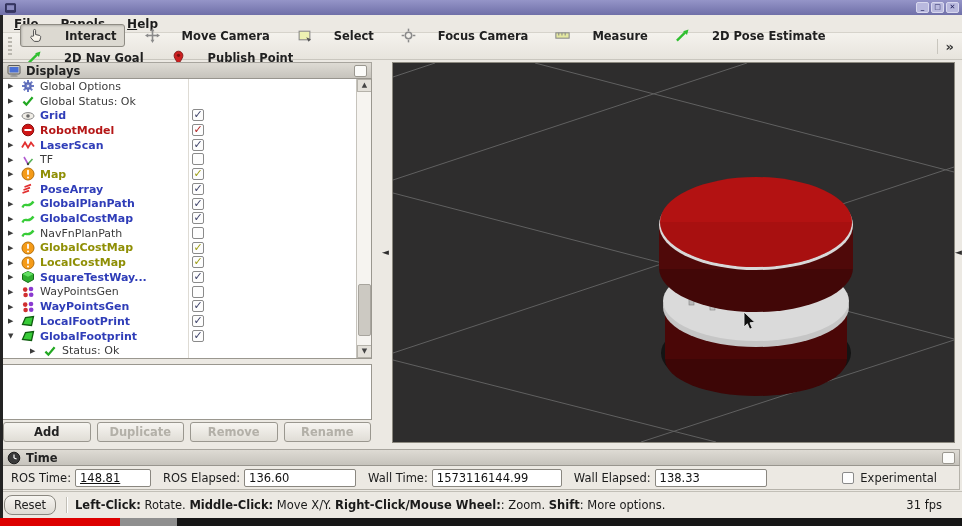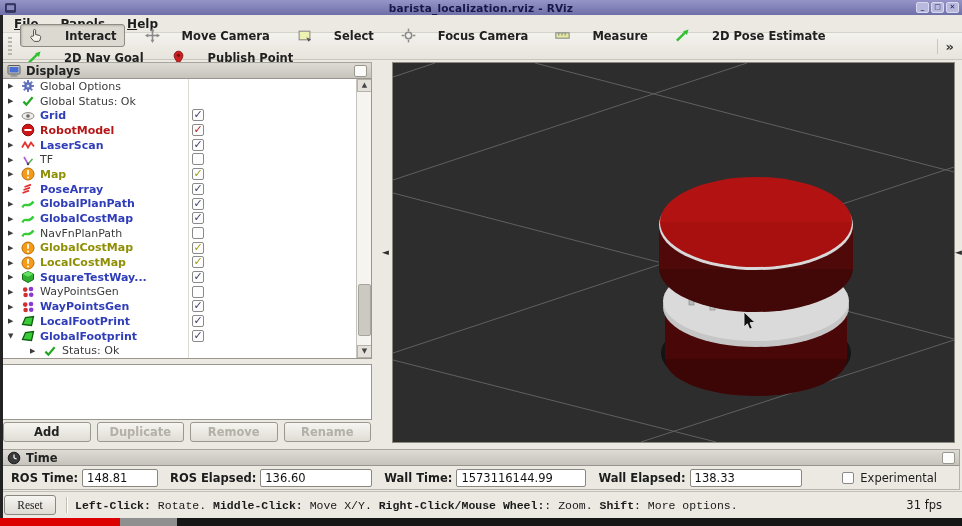--- a/index.html
+++ b/index.html
@@ -126,60 +126,59 @@
   }
   .collapse-arrow {
     position:absolute; font-size:9px; color:#2e2d2d; z-index:3;
   }
   
   .timepanel { position:absolute; left:2px; top:449px; width:958px; height:41px; }
   .time-content {
     height:24px; background:#ece9e3; border:1px solid #b5b2aa; border-top:none;
     display:flex; align-items:center; padding-left:8px;
   }
-  .tfield-label { font-size:11.5px; color:#1c1c1c; margin-right:4px; white-space:nowrap;font-weight:bold; }
+  .tfield-label { font-size:11.5px; color:#1c1c1c; margin-right:4px; white-space:nowrap; }
   .tfield-box {
     height:18px; background:#ffffff; border:1px solid #8a8780; border-radius:2px;
     font-size:11.5px; color:#111; padding:1px 4px 0 4px; margin-right:12px;
     overflow:hidden; white-space:nowrap;
   }
   .experimental { margin-left:auto; margin-right:22px; display:flex; align-items:center; gap:6px; }
   .experimental .cbox2 { width:12px; height:12px; background:#fdfdfd; border:1px solid #8a8a8a; border-radius:2px; }
   .experimental .elabel { font-size:11.5px; color:#1c1c1c; }
   
   .statusbar {
     position:absolute; left:0; top:491px; width:962px; height:27px;
     background:#ece9e3; border-top:1px solid #c2bfb7;
     display:flex; align-items:center; padding-left:4px;
   }
   .reset-btn {
-    width:52px; height:20px; border:1px solid #8a8780; border-radius:3px;
+    width:52px; height:20px; border:1px solid #8a8780; border-radius:8px;
     background:linear-gradient(#f7f5f1,#dedbd4); font-size:11.5px; color:#222;
-    text-align:center; line-height:18px;font-family:Liberation Serif, serif;
+    text-align:center; line-height:18px;
   }
   .sb-sep { width:1px; height:16px; background:#c2bfb7; margin:0 8px 0 10px; box-shadow:1px 0 0 #fff; }
-  .hints { font-size:11.5px; color:#1a1a1a; white-space:nowrap;font-family:Liberation Mono, monospace; }
+  .hints { font-size:11.5px; color:#1a1a1a; white-space:nowrap; }
   .hints b { font-weight:bold; }
   .fps { margin-left:auto; margin-right:20px; font-size:11.5px; color:#1a1a1a; }
   
   .progress { position:absolute; left:0; top:518px; width:962px; height:8px; background:#161616; z-index:9; }
   .progress .played { position:absolute; left:0; top:0; height:8px; width:120px; }
   .progress .head { position:absolute; left:120px; top:0; height:8px; width:57px; background:#8f8f8f; }
   
   .left-edge { position:absolute; left:0; top:15px; width:3px; height:503px; background:#232323; z-index:8; }
 </style>
 </head>
 <body>
 
 <div class="titlebar">
   <svg class="win-icon" viewBox="0 0 14 12">
     <rect x="0.5" y="0.5" width="13" height="11" rx="1" fill="#3a3a66" stroke="#23234a"></rect>
     <rect x="2.5" y="2.5" width="9" height="6" fill="#8a8ac0"></rect>
   </svg>
-  <span class="title">barista_localization.rviz - RViz</span>
   <span class="win-buttons">
     <span class="win-btn">_</span>
     <span class="win-btn">□</span>
     <span class="win-btn">✕</span>
   </span>
 </div>
 
 <div class="menubar" id="menubar">
     <span class="menu-item"><u>F</u>ile</span>
     <span class="menu-item"><u>P</u>anels</span>
@@ -518,21 +517,21 @@
     <svg class="ph-icon" viewBox="0 0 14 14">
       <circle cx="7" cy="7" r="5.8" fill="#3a3a3a" stroke="#1d1d1d"></circle>
       <line x1="7" y1="7" x2="7" y2="3.6" stroke="#ffffff" stroke-width="1.2"></line>
       <line x1="7" y1="7" x2="9.6" y2="8" stroke="#ffffff" stroke-width="1.2"></line>
     </svg>
     <span>Time</span>
     <span class="panel-close"></span>
   </div>
   <div class="time-content" id="timeFields">
       <span class="tfield-label">ROS Time:</span>
-      <span class="tfield-box" style="width: 76px;">148.81</span>
+      <span class="tfield-box" style="width: 76px; text-decoration: underline;">148.81</span>
       <span class="tfield-label">ROS Elapsed:</span>
       <span class="tfield-box" style="width: 112px;">136.60</span>
       <span class="tfield-label">Wall Time:</span>
       <span class="tfield-box" style="width: 130px;">1573116144.99</span>
       <span class="tfield-label">Wall Elapsed:</span>
       <span class="tfield-box" style="width: 112px;">138.33</span>
       <span class="experimental">
         <span class="cbox2"></span>
         <span class="elabel">Experimental</span>
       </span>

